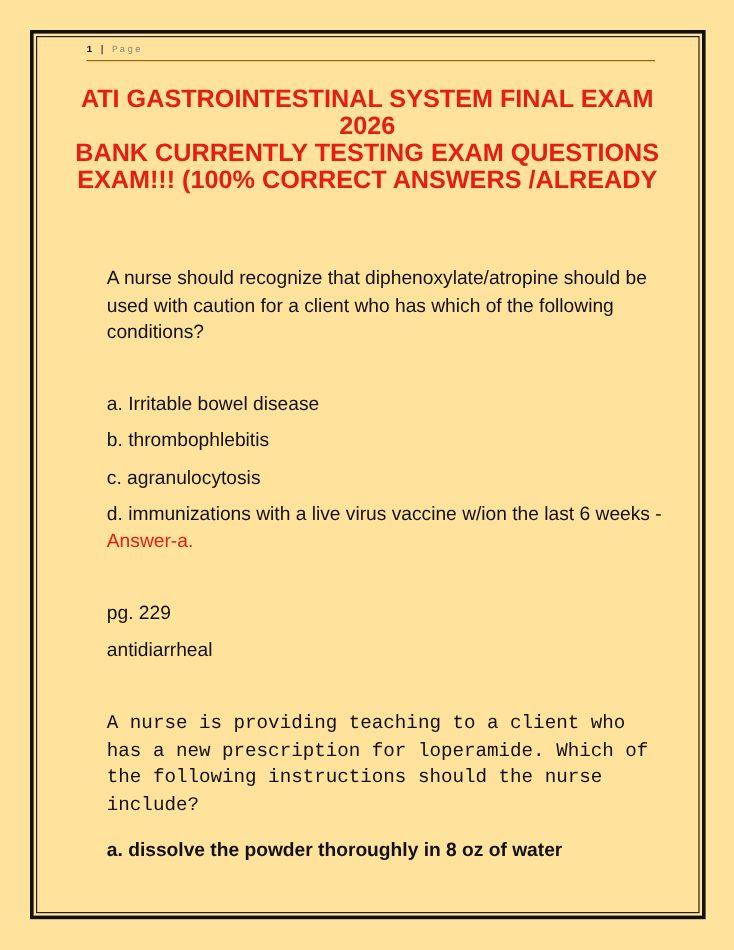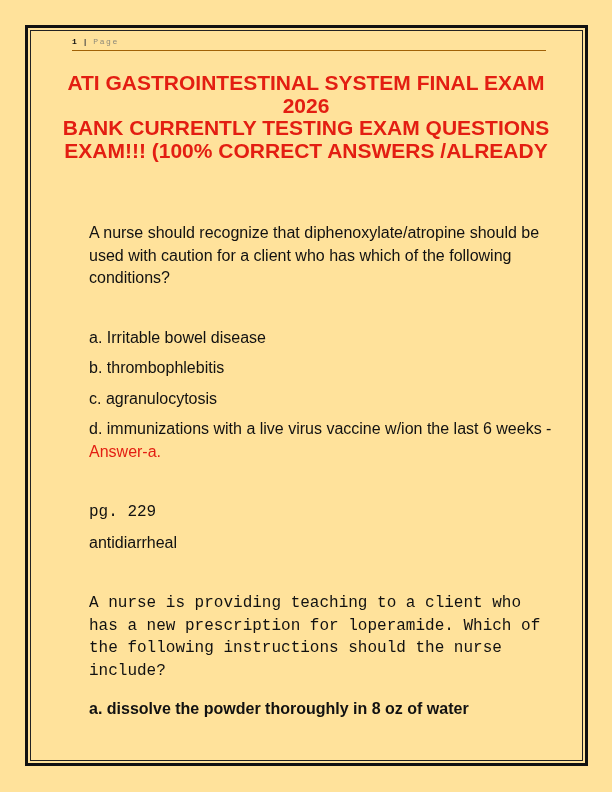--- a/index.html
+++ b/index.html
@@ -100,18 +100,18 @@
 
 <div class="body-text" style="top:222px; width:470px;">A nurse should recognize that diphenoxylate/atropine should be used with caution for a client who has which of the following conditions?</div>
 
 <div class="body-text" style="top:327px;">a. Irritable bowel disease</div>
 <div class="body-text" style="top:357px;">b. thrombophlebitis</div>
 <div class="body-text" style="top:388px;">c. agranulocytosis</div>
 <div class="body-text" style="top:418px; width:470px;">
   <span>d. immunizations with a live virus vaccine w/ion the last 6 weeks - </span><span class="answer">Answer-a.</span>
 </div>
 
-<div class="body-text" style="top:501px;font-family:Liberation Mono, monospace;">pg. 229</div>
+<div class="body-text" style="top:501px;">pg. 229</div>
 <div class="body-text" style="top:532px;">antidiarrheal</div>
 
 <div class="body-text" style="top:592px; width:460px;font-family:Liberation Mono, monospace;">A nurse is providing teaching to a client who has a new prescription for loperamide. Which of the following instructions should the nurse include?</div>
 
 <div class="body-text" style="top:698px;font-weight:bold;">a. dissolve the powder thoroughly in 8 oz of water</div>
 
 </body></html>

